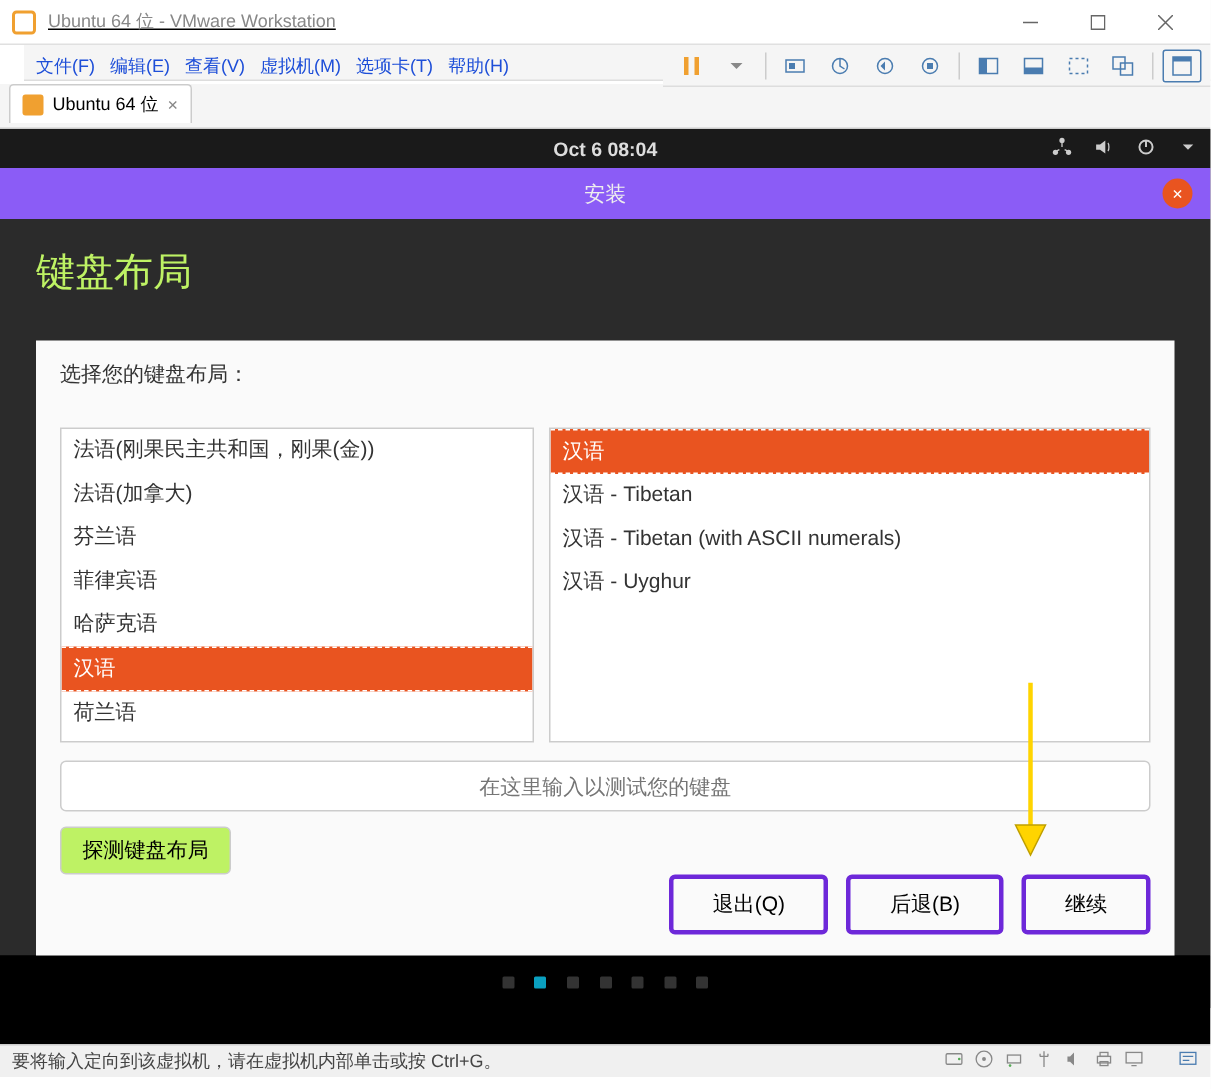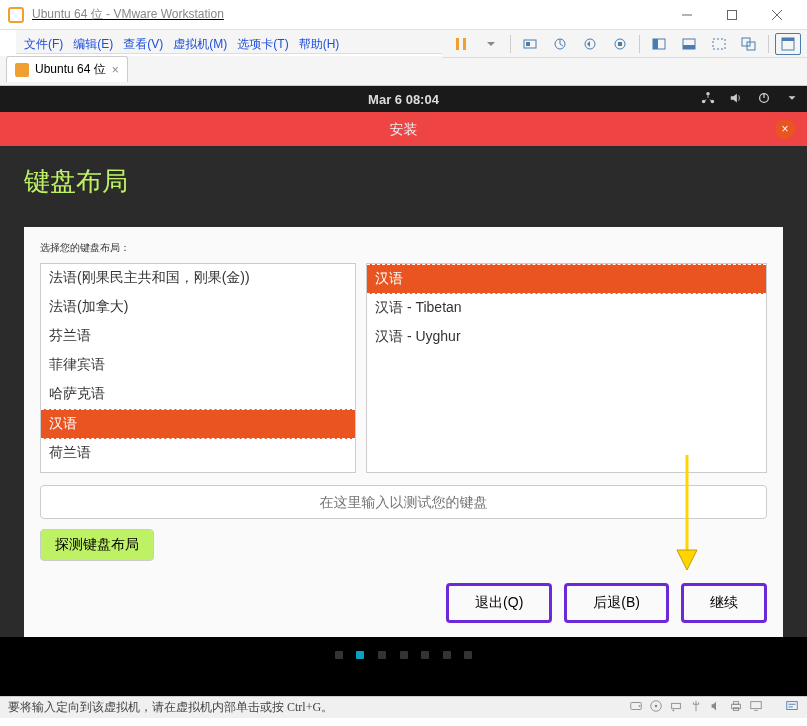--- a/index.html
+++ b/index.html
@@ -25,49 +25,49 @@
 .vm-tab { background: #fff; border: 1px solid #ccc; border-bottom: none; padding: 4px 8px; display: flex; align-items: center; gap: 6px; font-size: 12px; border-radius: 3px 3px 0 0; }
 .vm-tab .tab-icon { width: 14px; height: 14px; background: #f0a030; border-radius: 2px; display:inline-block; }
 .vm-tab .close { color: #888; font-size: 12px; cursor: pointer; }
 
 
 .guest { background: #000; position: relative; height: 610px; }
 .topbar { height: 26px; background: #1a1a1a; color: #ddd; display: flex; align-items: center; justify-content: center; position: relative; font-size: 13px; font-weight: bold; }
 .top-icons { position: absolute; right: 8px; top: 0; height: 26px; display: flex; align-items: center; gap: 14px; color: #ccc; }
 .top-icons svg { width: 14px; height: 14px; fill: #ccc; }
 
-.install-header { height: 34px; background: #ef4444; color: #eee; text-align: center; line-height: 34px; font-size: 14px; position: relative; }
+.install-header { height: 34px; background: #8b5cf6; color: #eee; text-align: center; line-height: 34px; font-size: 14px; position: relative; }
 .close-round { position: absolute; right: 12px; top: 7px; width: 20px; height: 20px; background: #e95420; border-radius: 50%; display: flex; align-items: center; justify-content: center; color: #fff; font-size: 12px; }
 
 .install-body { background: #2b2b2b; padding: 18px 24px 0 24px; }
 .page-title { color: #bef264; font-size: 26px; font-weight: 300; margin-bottom: 28px; }
 
 .content-pane { background: #fafafa; padding: 14px 16px; color: #333; height: 410px; position: relative; }
-.prompt { font-size: 10px; margin-bottom: 8px; }
+.prompt { font-size: 14px; margin-bottom: 26px; }
 .lists { display: flex; gap: 10px; }
 .listbox { border: 1px solid #ccc; background: #fff; height: 210px; overflow: hidden; font-size: 14px; }
 .listbox.left { width: 316px; }
 .listbox.right { flex: 1; }
 .listbox .item { padding: 5px 8px; border-bottom: 1px dashed transparent; cursor: pointer; }
 .listbox .item.selected { background: #e95420; color: #fff; border-top: 1px dashed #fff; border-bottom: 1px dashed #fff; }
 
 .test-input { width: 100%; margin-top: 12px; padding: 8px 10px; border: 1px solid #ccc; border-radius: 4px; font-size: 14px; color: #555; text-align: center; }
 .detect-btn { margin-top: 10px; padding: 6px 14px; border: 1px solid #ccc; background: #bef264; border-radius: 4px; font-size: 14px; cursor: pointer; }
 
 .nav-buttons { position: absolute; right: 16px; bottom: 14px; display: flex; gap: 12px; }
 .nav-btn { padding: 8px 26px; border: 3px solid #6d28d9; background: #fafafa; border-radius: 4px; font-size: 14px; cursor: pointer; }
 
 .annotation { position: absolute; right: 34px; top: 200px; color: #ffd400; font-size: 18px; font-weight: bold; text-shadow: 1px 1px 0 #3a5f1a, -1px -1px 0 #3a5f1a, 1px -1px 0 #3a5f1a, -1px 1px 0 #3a5f1a; pointer-events:none; }
 .arrow { position: absolute; right: 76px; top: 228px; pointer-events:none; }
 
 .dots { text-align: center; padding: 10px 0; background: #000; }
 .dot { display: inline-block; width: 8px; height: 8px; background: #333; border-radius: 1px; margin: 0 5px; }
 .dot.active { background: #0aa0c0; }
 
-.statusbar { height: 22px; background: #f0f0f0; border-top: 1px solid #ccc; display: flex; align-items: center; padding: 0 8px; font-size: 12px; color: #444; font-family: Liberation Serif, serif; }
+.statusbar { height: 22px; background: #f0f0f0; border-top: 1px solid #ccc; display: flex; align-items: center; padding: 0 8px; font-size: 12px; color: #444; }
 .statusbar .status-text { flex: 1; }
 .status-icons { display: flex; gap: 6px; align-items: center; }
 .status-icons svg { width: 14px; height: 14px; }
 </style>
 </head>
 <body>
 
 <div class="titlebar">
   <span class="app-icon"></span>
   <span class="title">Ubuntu 64 位 - VMware Workstation</span>
@@ -171,21 +171,21 @@
 <div class="tabstrip">
   <div class="vm-tab">
     <span class="tab-icon"></span>
     <span>Ubuntu 64 位</span>
     <span class="close">×</span>
   </div>
 </div>
 
 <div class="guest">
   <div class="topbar">
-    <span>Mar 6  08:04</span>
+    <span>Oct 6  08:04</span>
     <div class="top-icons">
       <span><svg viewBox="0 0 16 16">
             <circle cx="8" cy="3" r="2" fill="#ccc"></circle>
             <circle cx="3" cy="12" r="2" fill="#ccc"></circle>
             <circle cx="13" cy="12" r="2" fill="#ccc"></circle>
             <path d="M8 5v3M6 10l-2 1M10 10l2 1" stroke="#ccc"></path>
           </svg></span>
       <span><svg viewBox="0 0 16 16">
             <path d="M2 6v4h3l4 3V3L5 6z" fill="#ccc"></path>
             <path d="M11 5c1 1 1 5 0 6" stroke="#ccc" fill="none"></path>
@@ -218,20 +218,21 @@
             <div class="item">芬兰语</div>
             <div class="item">菲律宾语</div>
             <div class="item">哈萨克语</div>
             <div class="item selected">汉语</div>
             <div class="item">荷兰语</div>
             <div class="item">黑山语</div>
           </div>
         <div class="listbox right" id="right-list">
             <div class="item selected">汉语</div>
             <div class="item">汉语 - Tibetan</div>
+            <div class="item">汉语 - Tibetan (with ASCII numerals)</div>
             <div class="item">汉语 - Uyghur</div>
           </div>
       </div>
 
       <input class="test-input" placeholder="在这里输入以测试您的键盘" style="">
 
       <button class="detect-btn">探测键盘布局</button>
 
       <svg class="arrow" width="40" height="120" viewBox="0 0 40 120">
         <path d="M20 0 v100" stroke="#ffd400" stroke-width="3" fill="none"></path>

